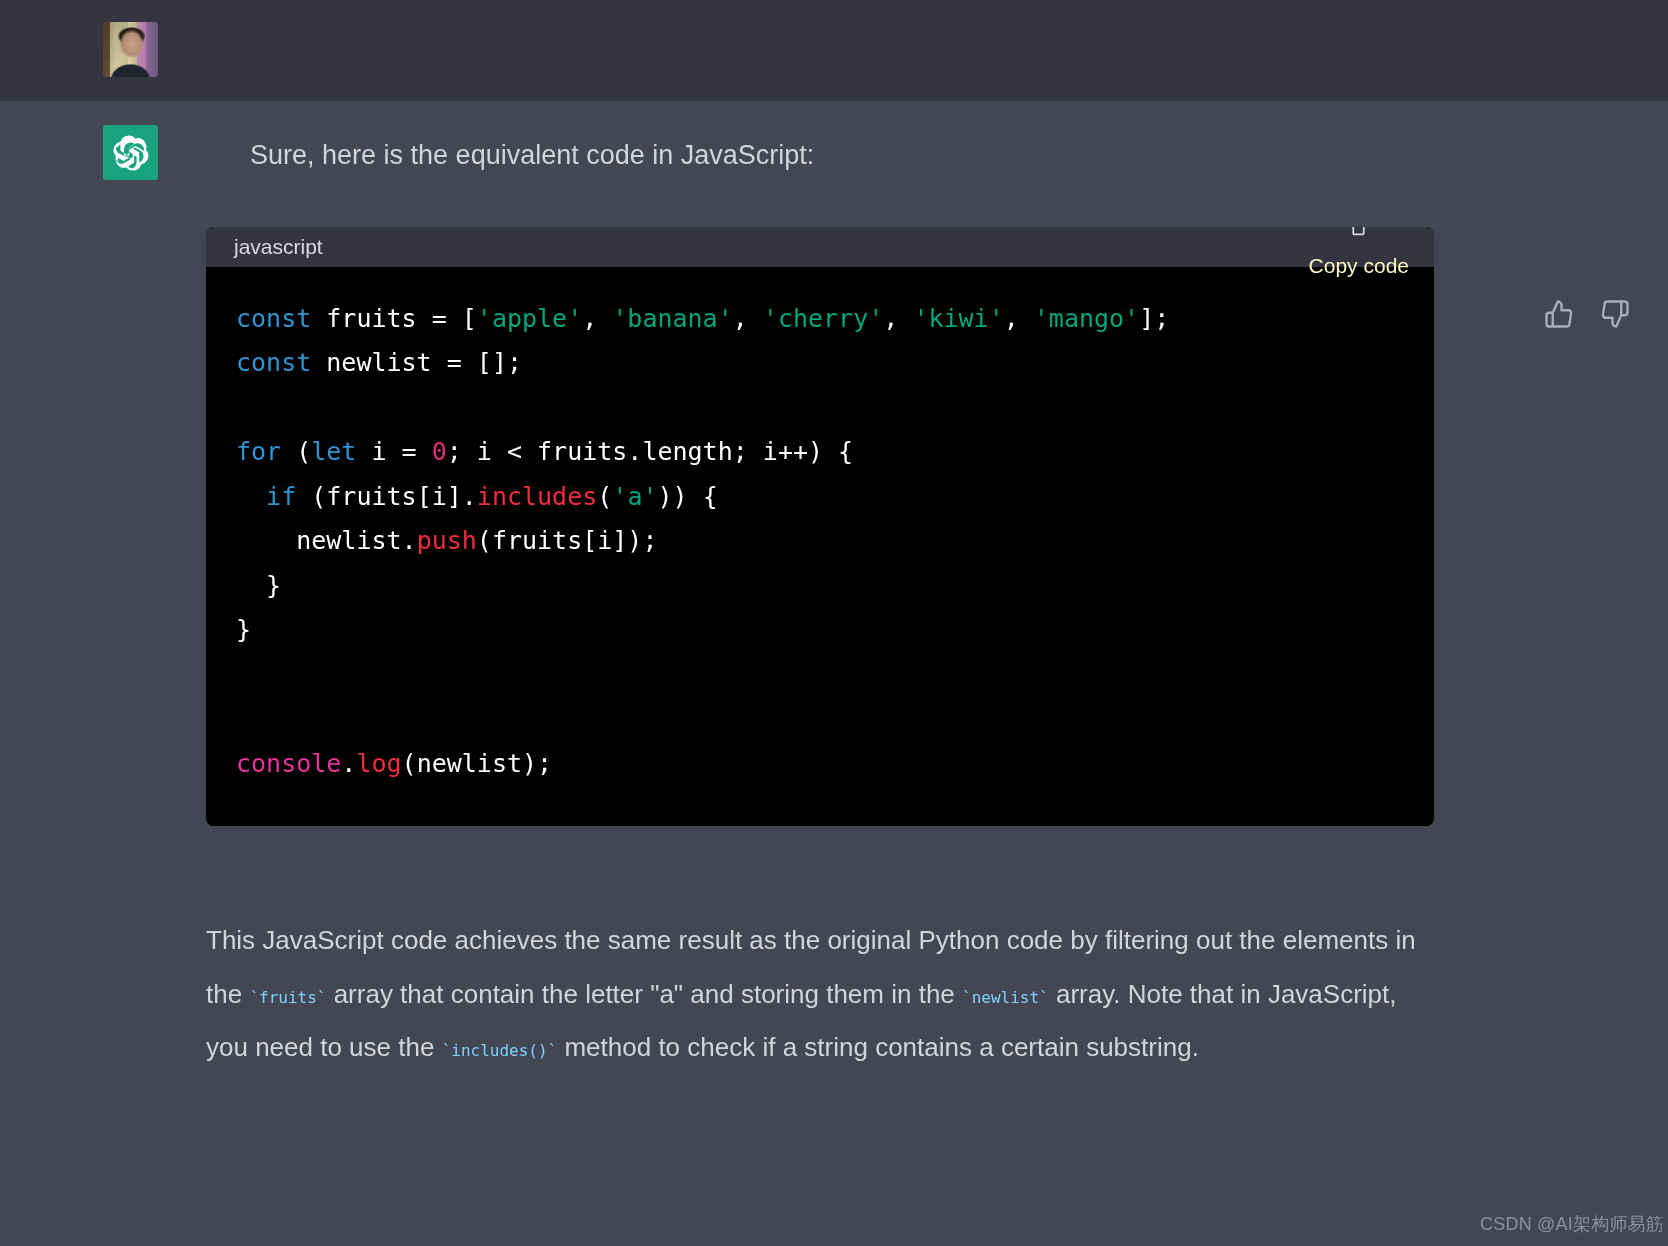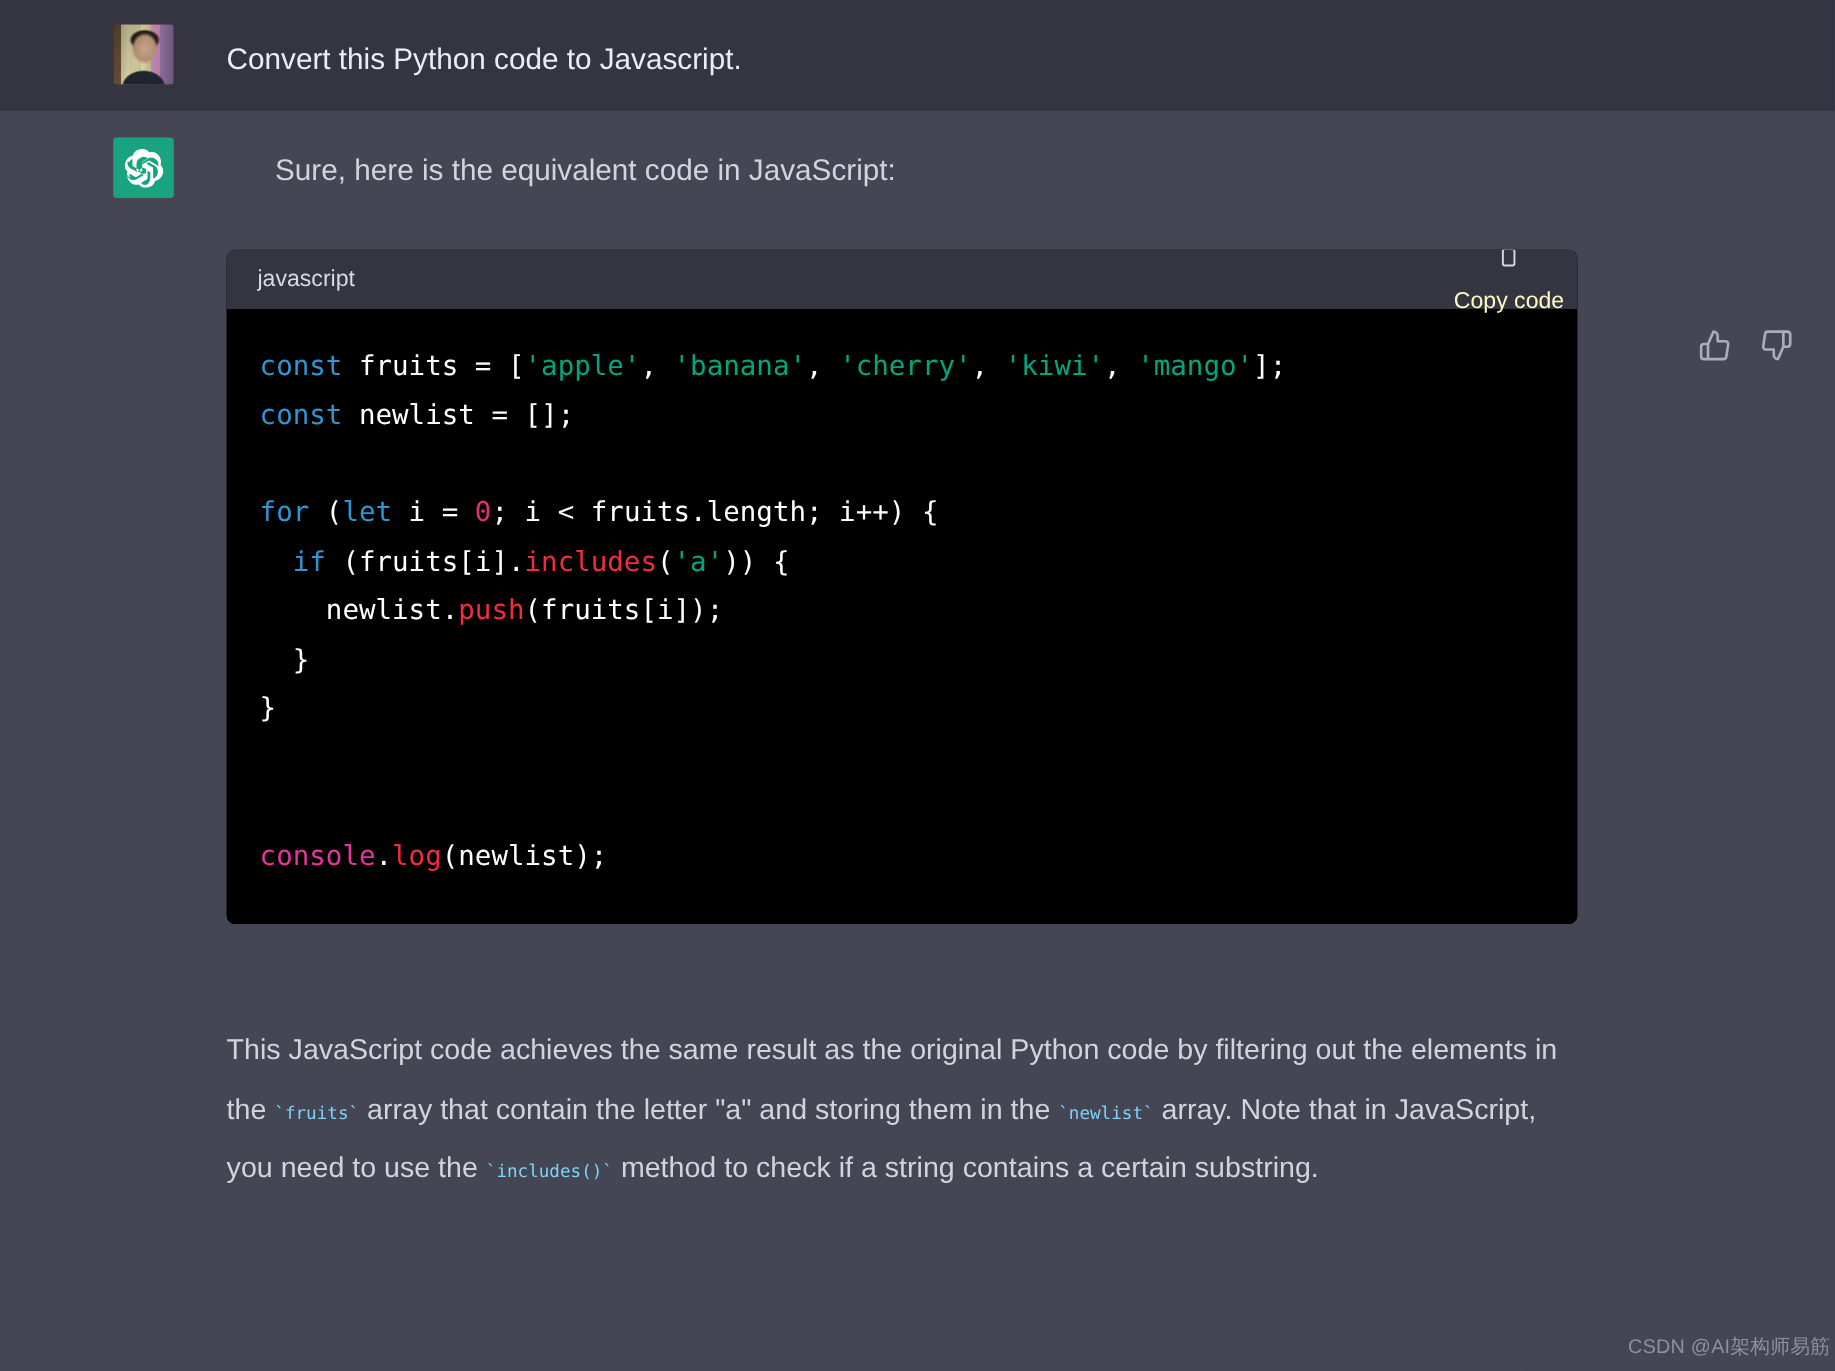--- a/index.html
+++ b/index.html
@@ -116,25 +116,25 @@
   
   .code-wrap {
     margin: 50px 0 0 0;
     width: 1228px;
     border-radius: 8px;
     overflow: hidden;
     background: #000000;
   }
   .code-header {
     background: #343541;
-    height: 54px;
+    height: 40px;
     display: flex;
     align-items: center;
     justify-content: space-between;
-    padding: 0 12px 0 28px;
+    padding: 0 25px 0 28px;
     box-sizing: border-box;
   }
   .code-lang {
     color: #d9d9e3;
     font-size: 21px;
   }
   .copy-btn {
     display: flex;
     align-items: center;
     gap: 11px;
@@ -182,23 +182,20 @@
   }
 </style>
 </head>
 <body>
 
 <div class="msg-row user">
   <div class="avatar-col">
     <div class="avatar">
       <div class="avatar-photo"></div>
     </div>
-  </div>
-  <div class="content-col">
-    <div class="user-text">Convert this Python code to Javascript.</div>
   </div>
 </div>
 
 <div class="msg-row assistant">
   <div class="avatar-col">
     <div class="assistant-avatar">
       <svg width="36" height="36" viewBox="0 0 41 41" fill="none" aria-hidden="true">
         <path d="M37.532 16.87a9.963 9.963 0 0 0-.856-8.184 10.078 10.078 0 0 0-10.855-4.835A9.965 9.965 0 0 0 18.306.5a10.079 10.079 0 0 0-9.614 6.977 9.967 9.967 0 0 0-6.664 4.834 10.08 10.08 0 0 0 1.24 11.817 9.965 9.965 0 0 0 .856 8.185 10.079 10.079 0 0 0 10.855 4.835 9.965 9.965 0 0 0 7.516 3.35 10.078 10.078 0 0 0 9.617-6.981 9.967 9.967 0 0 0 6.663-4.834 10.079 10.079 0 0 0-1.243-11.813ZM22.498 37.886a7.474 7.474 0 0 1-4.799-1.735c.06-.33.164-.95.164-.95l5.705-3.293a.927.927 0 0 0 .468-.812v-8.04l2.41 1.392a.086.086 0 0 1 .47.064v6.66a7.504 7.504 0 0 1-7.465 7.404Zm-16.05-6.856a7.473 7.473 0 0 1-.894-5.023c.06.036.162.099.235.141l5.706 3.293a.927.927 0 0 0 .936 0l6.965-4.02v2.783a.087.087 0 0 1-.34.075l-5.768 3.33a7.504 7.504 0 0 1-10.184-2.73l-.662-1.849ZM4.943 13.952a7.474 7.474 0 0 1 3.9-3.288c0 .068-.4.19-.4.274v6.585a.926.926 0 0 0 .467.811l6.965 4.02-2.41 1.392a.086.086 0 0 1-.82.007L6.02 20.41a7.504 7.504 0 0 1-2.737-6.458Zm24.778 5.766-6.964-4.02 2.409-1.391a.086.086 0 0 1 .082-.008l5.768 3.33a7.5 7.5 0 0 1-1.157 13.528v-6.77a.925.925 0 0 0-.138-.669Zm2.397-3.608a11.2 11.2 0 0 0-.235-.14l-5.706-3.294a.928.928 0 0 0-.936 0l-6.964 4.02v-2.783a.087.087 0 0 1 .034-.075l5.768-3.327a7.5 7.5 0 0 1 11.137 7.766 9.8 9.8 0 0 0-3.098-2.167ZM15.075 24.37l-2.41-1.392a.086.086 0 0 1-.047-.064v-6.66a7.5 7.5 0 0 1 12.293-5.756c-.6.033-.165.095-.234.137l-5.706 3.293a.926.926 0 0 0-.468.812l-.003 8.03.575.6Zm1.308-2.823 3.102-1.792 3.103 1.79v3.583l-3.103 1.792-3.102-1.79v-3.583Z" fill="#ffffff"></path>
       </svg>
     </div>

